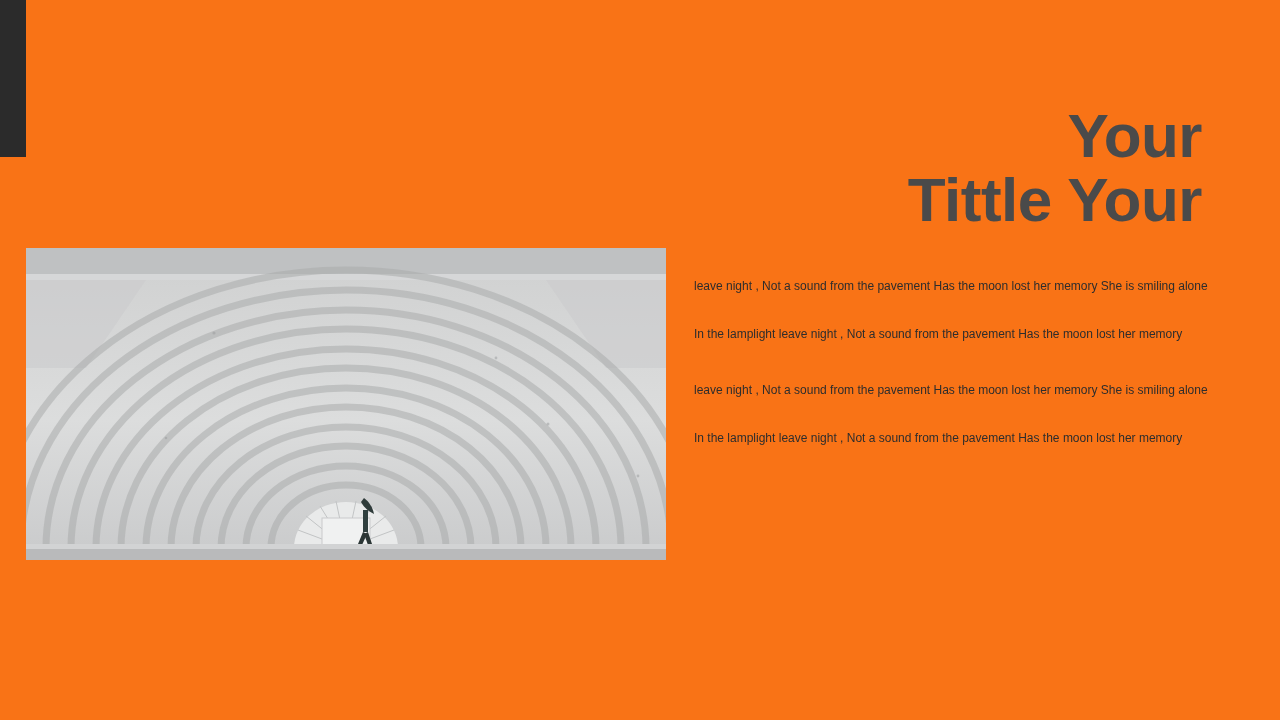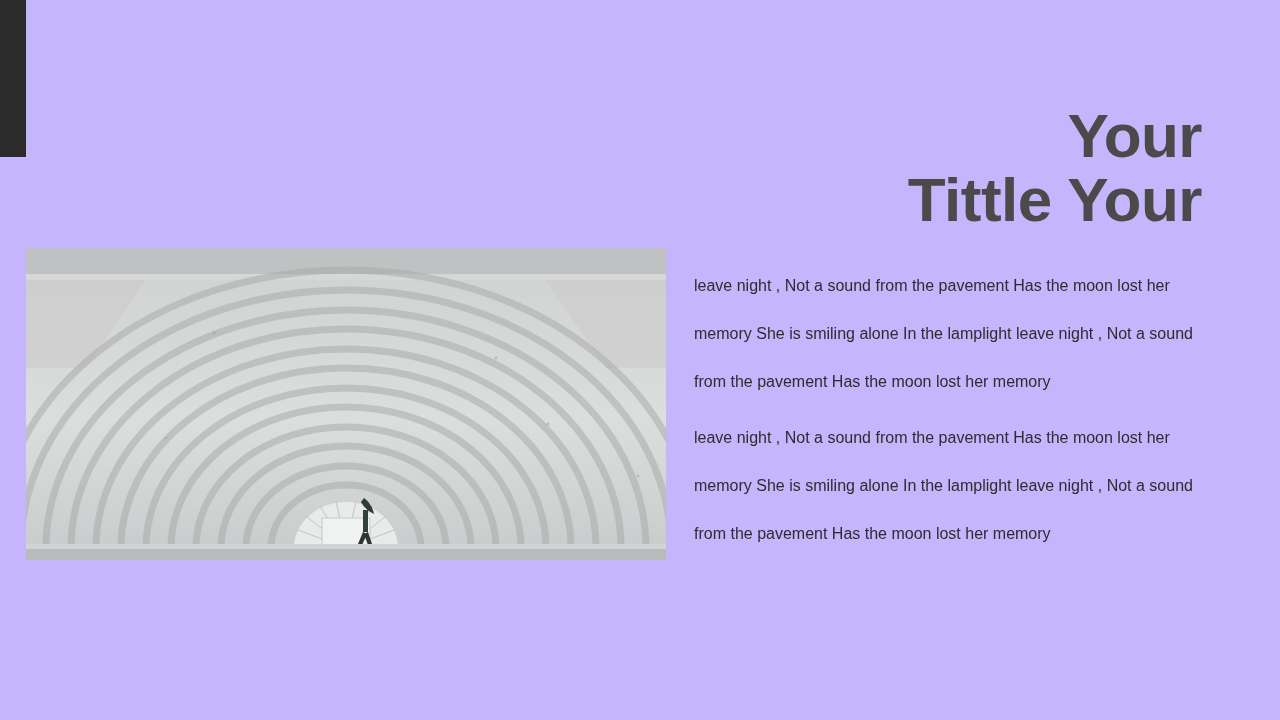--- a/index.html
+++ b/index.html
@@ -10,21 +10,21 @@
   body {
     width: 1280px;
     height: 720px;
     overflow: hidden;
     font-family: "Liberation Sans", sans-serif;
   }
   .slide {
     position: relative;
     width: 1280px;
     height: 720px;
-    background: #c4b5fd;
+    background: #f97316;
   }
 
   
   .accent-bar {
     position: absolute;
     left: 0;
     top: 0;
     width: 26px;
     height: 157px;
     background: #2b2b2b;
@@ -64,21 +64,21 @@
   }
 
   
   .body-copy {
     position: absolute;
     left: 694px;
     top: 262px;
     width: 525px;
   }
   .paragraph {
-    font-size: 16px;
+    font-size: 12px;
     line-height: 48px;
     color: #2d2d2d;
     margin: 0 0 8px 0;
     text-align: left;
   }
   .paragraph:last-child {
     margin-bottom: 0;
   }
 </style>
 </head>

